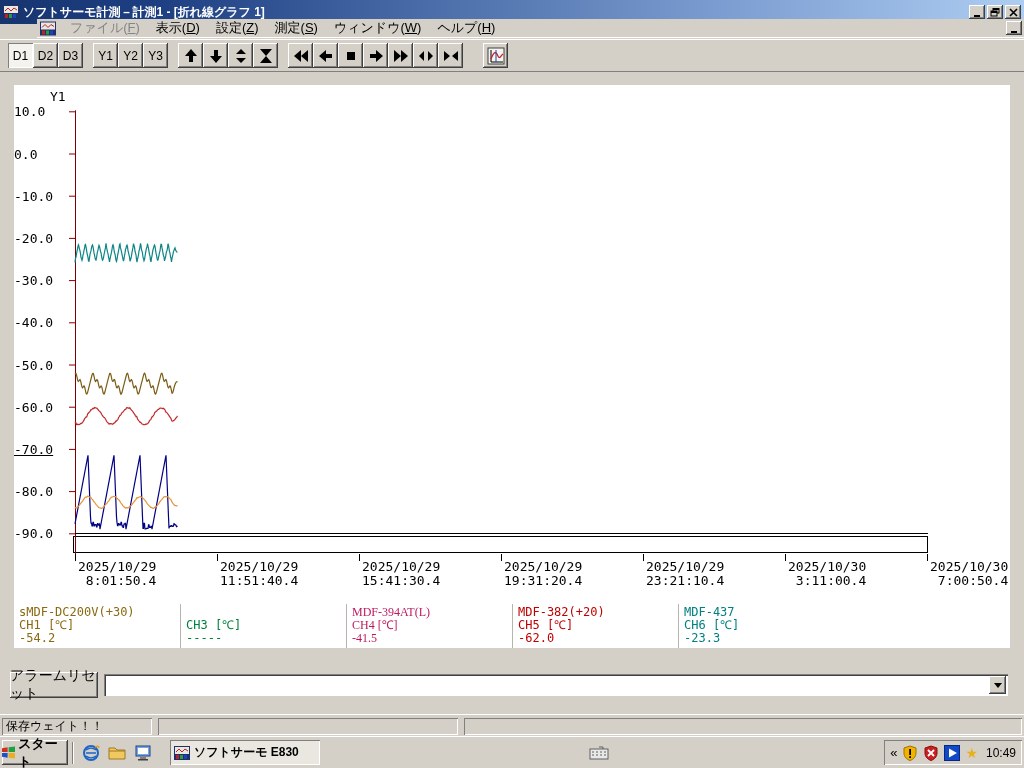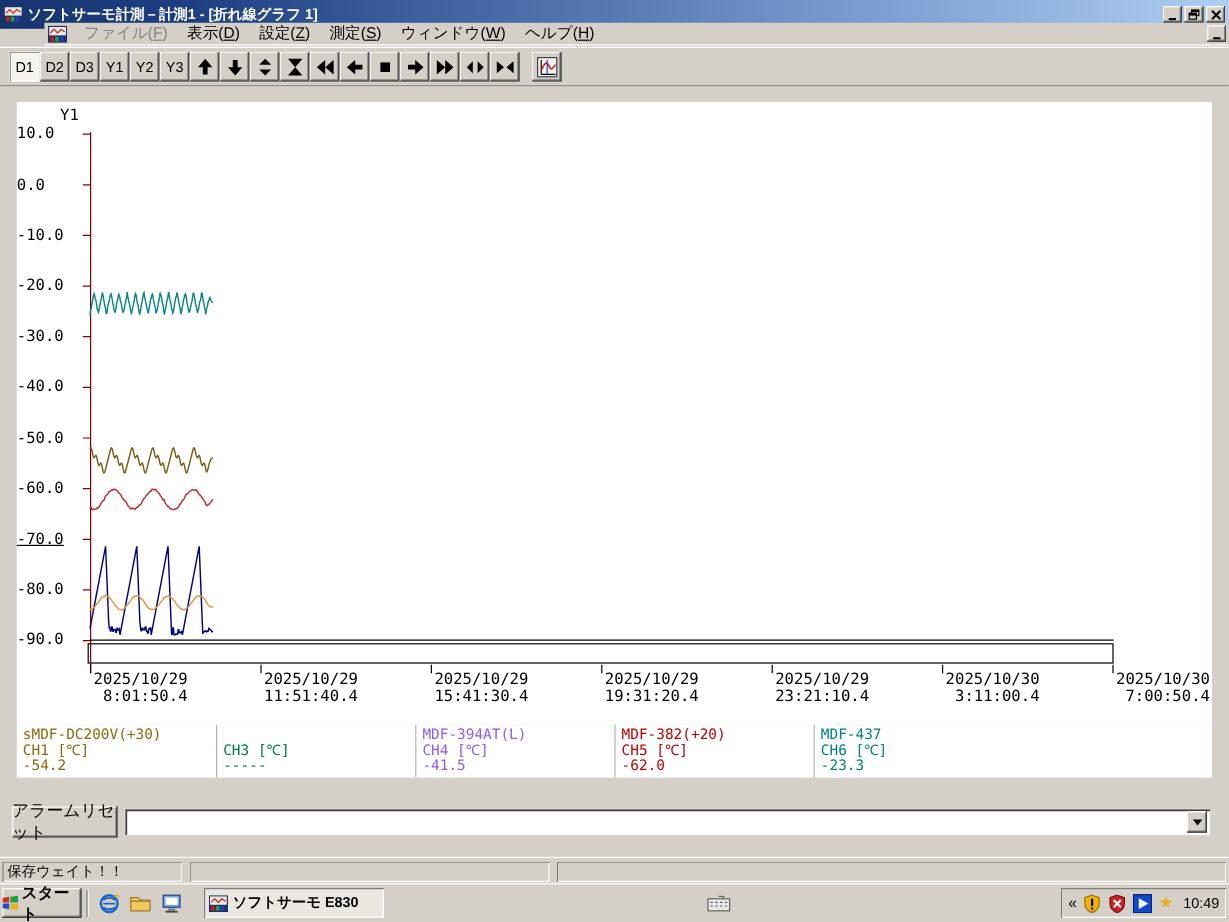--- a/index.html
+++ b/index.html
@@ -28,21 +28,21 @@
   .menu-item { font-size:13px; color:#000; padding:1px 8px; white-space:nowrap; }
   .menu-item.disabled { color:#858585; }
   .menu-item .mnk { text-decoration:underline; }
   .menubar .spacer { flex:1; }
   .menubar .winbtns { margin-right:3px; }
 
   
   .toolbar { position:absolute; left:0; top:39px; width:1024px; height:33px; background:#d4d0c8;
     border-top:1px solid #fff; border-bottom:1px solid #808080;
     display:flex; align-items:center; padding-left:8px; }
-  .tb-group { display:flex; margin-right:0; }
+  .tb-group { display:flex; margin-right:10px; }
   .tb-btn { width:25px; height:25px; display:flex; align-items:center; justify-content:center;
     font-size:12px; color:#000; font-family:"Liberation Sans",sans-serif; }
   .tb-btn svg { display:block; }
   .tb-last { margin-left:10px; }
 
   
   .client { position:absolute; left:0; top:72px; width:1024px; height:640px; background:#d4d0c8; }
   .chart-panel { position:absolute; left:14px; top:13px; width:996px; height:519px; background:#fff; }
   .chart-panel svg { position:absolute; left:0; top:0; }
   .ylab { position:absolute; font-family:"DejaVu Sans Mono","Liberation Mono",monospace;
@@ -322,21 +322,21 @@
       <div class="ch-col" style="color: rgb(138, 106, 16);">
         <div>sMDF-DC200V(+30)</div>
         <div>CH1 [℃]</div>
         <div>-54.2</div>
       </div>
       <div class="ch-col" style="color: rgb(0, 128, 64);">
         <div></div>
         <div>CH3 [℃]</div>
         <div>-----</div>
       </div>
-      <div class="ch-col" style="color: #8b5cf6;">
+      <div class="ch-col" style="color: #be185d; font-family: Liberation Serif, serif;">
         <div>MDF-394AT(L)</div>
         <div>CH4 [℃]</div>
         <div>-41.5</div>
       </div>
       <div class="ch-col" style="color: rgb(192, 0, 0);">
         <div>MDF-382(+20)</div>
         <div>CH5 [℃]</div>
         <div>-62.0</div>
       </div>
       <div class="ch-col" style="color: rgb(0, 128, 128);">

